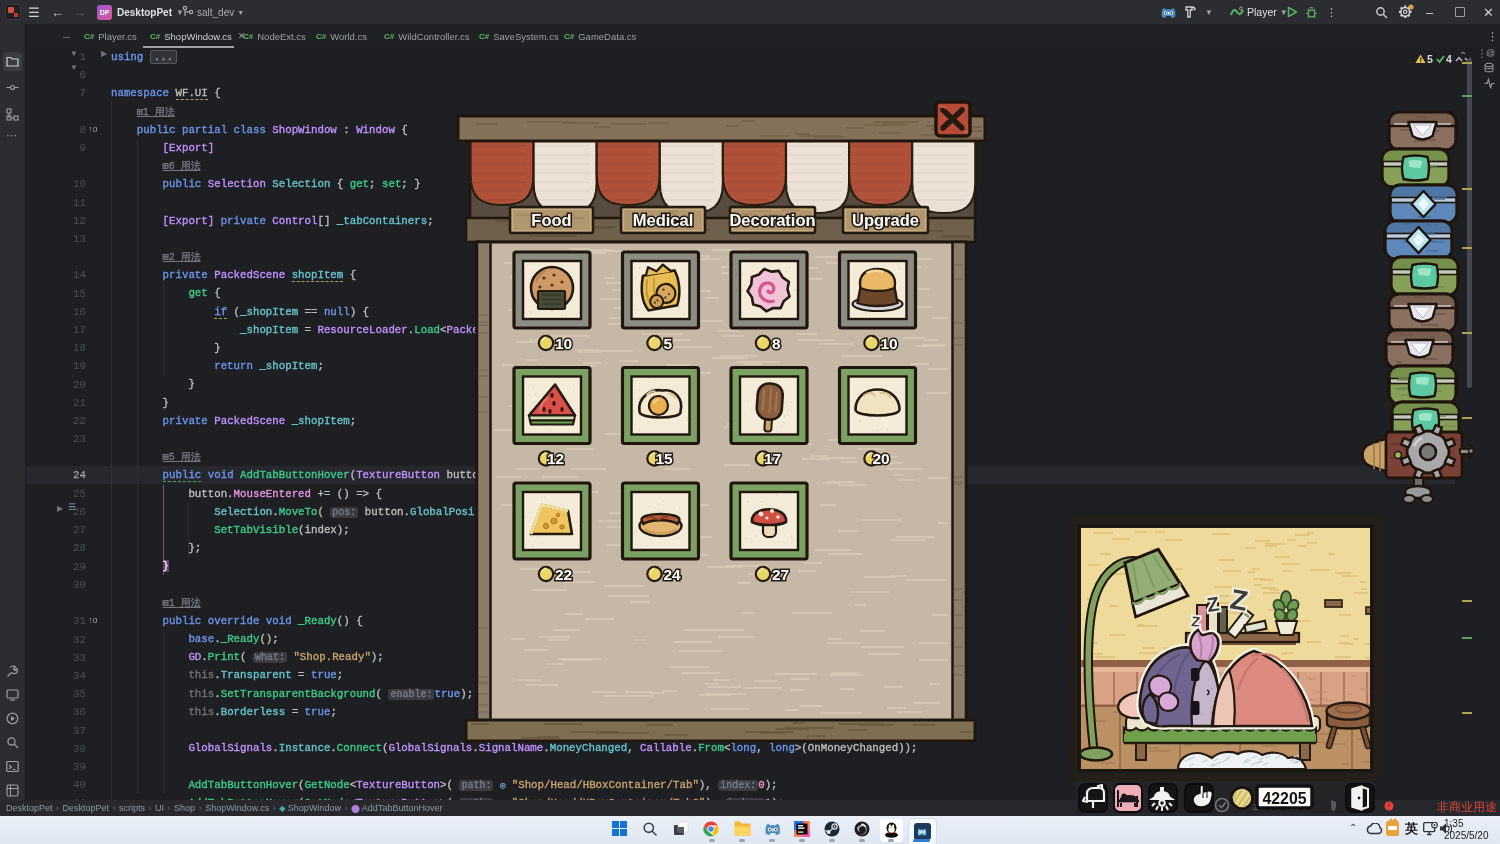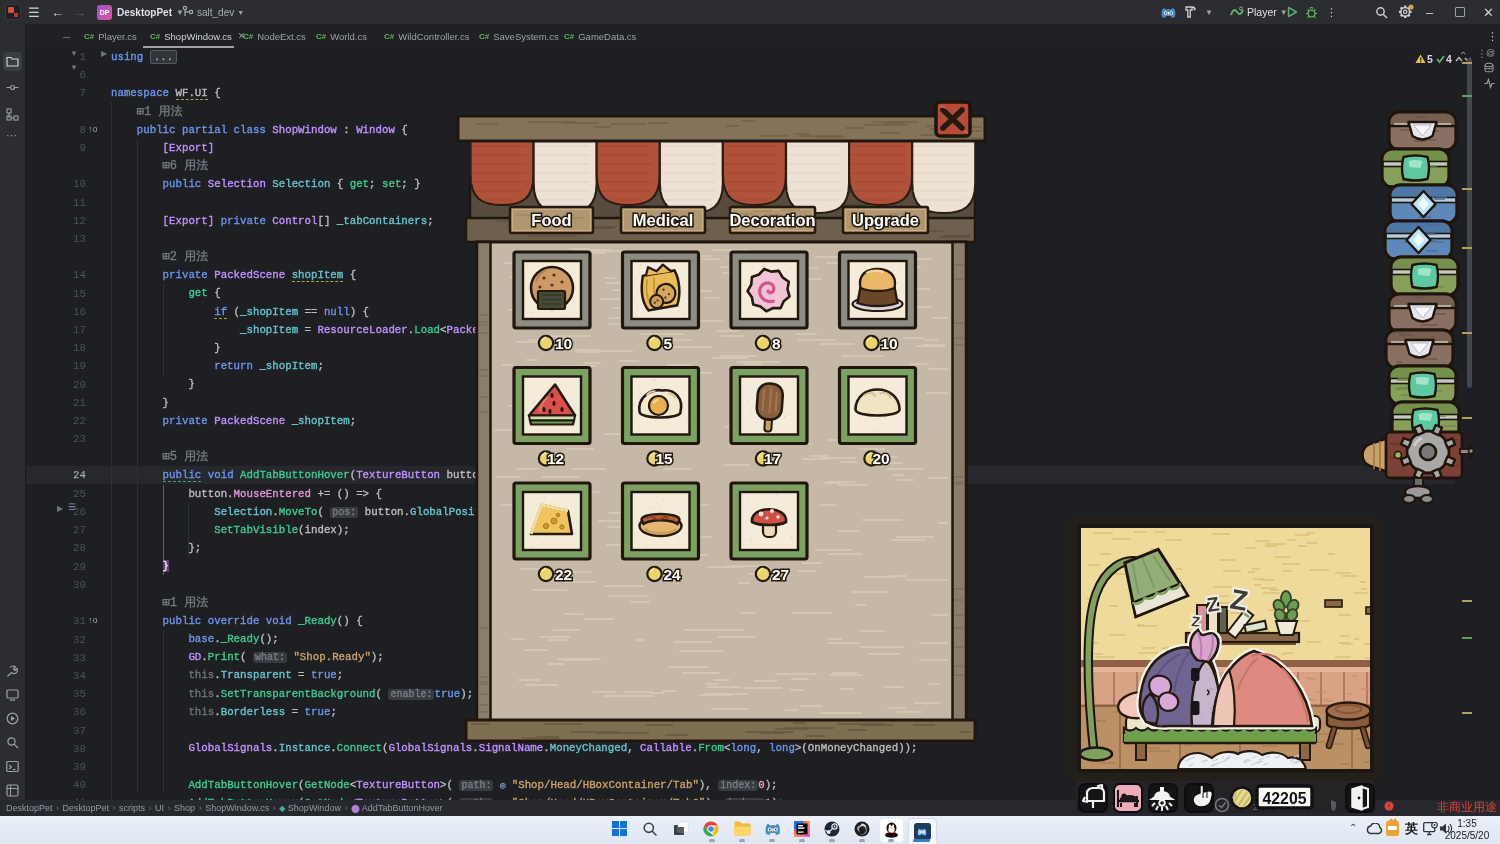--- a/index.html
+++ b/index.html
@@ -17,21 +17,21 @@
   
   #editor{position:absolute;left:26px;top:48px;width:1448px;height:752px;background:#1e1f22;overflow:hidden;}
   #caretrow{position:absolute;left:0;top:418.2px;width:1448px;height:18.2px;background:#26282e;}
   .guide{position:absolute;top:0;width:1px;background:#2e3135;}
   #gutter{position:absolute;left:0;top:0;width:60px;text-align:right;font-family:"Liberation Mono",monospace;font-size:10.75px;line-height:18.2px;color:#4b5059;white-space:pre;}
   #code{position:absolute;left:85px;top:0;font-family:"Liberation Mono",monospace;font-size:10.75px;-webkit-text-stroke:0.35px currentColor;line-height:18.2px;color:#bdbdbd;white-space:pre;}
   #code div{height:18.2px;}
   .k{color:#6c95eb}.t{color:#c191ff}.m{color:#66c3cc}.f{color:#39cc8f}
   .s{color:#c9a26d}.g{color:#6f737a}.d{color:#bdbdbd}
   .e{color:#e394dc}.n{color:#ed94c0}.gd{color:#6e9cc4;font-size:9px;}
-  .use{color:#747881;font-size:12px;}
+  .use{color:#747881;font-size:10px;text-decoration:underline;}
   .pill{background:#393b40;border-radius:3px;color:#787d87;font-size:10px;padding:0 2px;}
   .fold{background:#32343a;border:1px solid #55585e;border-radius:2px;color:#9da0a6;padding:0 3px;}
   .wavy{border-bottom:1px dashed #a8a44e;}
   .wavyg{border-bottom:1px dashed #46a06a;}
   .brace{background:#6e3a6e;color:#e8e8e8;}
   
   #crumbs{position:absolute;left:0;top:800px;width:1500px;height:16px;background:#26282e;color:#9499a1;font-size:9px;line-height:16px;}
   
   #taskbar{position:absolute;left:0;top:816px;width:1500px;height:28px;background:linear-gradient(#eaeff8,#dfe7f2);}
   .tbi{position:absolute;top:5px;}
@@ -373,21 +373,21 @@
     <svg class="abs" style="left:1423px;top:6px;" width="15" height="14" viewBox="0 0 15 14">
         <rect x="0.7" y="0.7" width="11" height="9" rx="1" fill="none" stroke="#30343c" stroke-width="1.3"></rect>
         <path d="M4 12.5 L8.5 12.5 M6.2 10 L6.2 12.5" stroke="#30343c" stroke-width="1.3"></path>
         <circle cx="11.5" cy="3" r="2.8" fill="#eef2f8" stroke="#30343c" stroke-width="1.2"></circle>
         <circle cx="11.5" cy="3" r="1" fill="#30343c"></circle>
       </svg>
     <svg class="abs" style="left:1439px;top:6px;" width="14" height="13" viewBox="0 0 14 13">
         <path d="M1 4.5 L3.5 4.5 L7 1.5 L7 11.5 L3.5 8.5 L1 8.5 Z" fill="#30343c"></path>
         <path d="M9 4 A 3.5 3.5 0 0 1 9 9 M10.8 2.2 A 6 6 0 0 1 10.8 10.8" fill="none" stroke="#30343c" stroke-width="1.1"></path>
       </svg>
-    <div class="abs" style="left:1444px;top:2px;width:46px;text-align:center;color:#1a1a1a;font-size:10px;line-height:12px;">1:35<br>2025/5/20</div>
+    <div class="abs" style="left:1444px;top:2px;width:46px;text-align:left;color:#1a1a1a;font-size:10px;line-height:12px;">1:35<br>2025/5/20</div>
   </div>
   <svg id="game" viewBox="0 0 1500 844">
 <g id="shop">
 <rect x="470" y="138" width="505" height="82" fill="#574c3f" stroke="#20160e" stroke-width="2.5"></rect>
 <path d="M626 153h22M508 181h16M501 179h9M678 147h10M674 202h11M579 187h29M745 171h29M496 204h14M542 150h15M858 155h21M774 169h20M504 146h13M794 173h15M749 175h15M847 192h13M744 180h27M817 163h30M529 172h25M545 177h9M788 197h21M885 165h23M753 184h18M869 210h18M786 146h23M778 214h26M608 170h23M485 175h12M529 146h25M535 160h17M884 148h18M732 206h26M880 162h17M643 206h29M545 155h13M584 177h21M597 142h17M648 183h29M799 179h22M792 146h28M841 205h26" stroke="#483e31" stroke-width="1.5" fill="none"></path>
 <rect x="466" y="218" width="509" height="24" fill="#6e604c" stroke="#20160e" stroke-width="2.5"></rect>
 <path d="M658 228h16M774 222h14M570 224h24M495 221h17M519 228h13M890 232h17M591 227h25M529 236h48M694 230h15M519 227h22M868 224h13M926 231h17M731 221h31M940 237h30M595 228h18M841 231h40M628 225h41M943 236h27" stroke="#5c4f3c" stroke-width="1.3" fill="none"></path>
 <path d="M470.5 139 L470.5 175 C470.5 199 482.5 205 502.1 205 C521.6 205 533.6 199 533.6 175 L533.6 139 Z" fill="#b0523a" stroke="#2a1d12" stroke-width="2.2"></path>
 <path d="M472 146h54M472 155h54M472 164h54M472 173h54M471 182h55M475 191h48M485 200h31" stroke="#994431" stroke-width="1.2" fill="none" opacity="0.75"></path>
 <path d="M533.6 139 L533.6 183 C533.6 207 545.6 213 565.2 213 C584.7 213 596.7 207 596.7 183 L596.7 139 Z" fill="#ece1d4" stroke="#2a1d12" stroke-width="2.2"></path>

